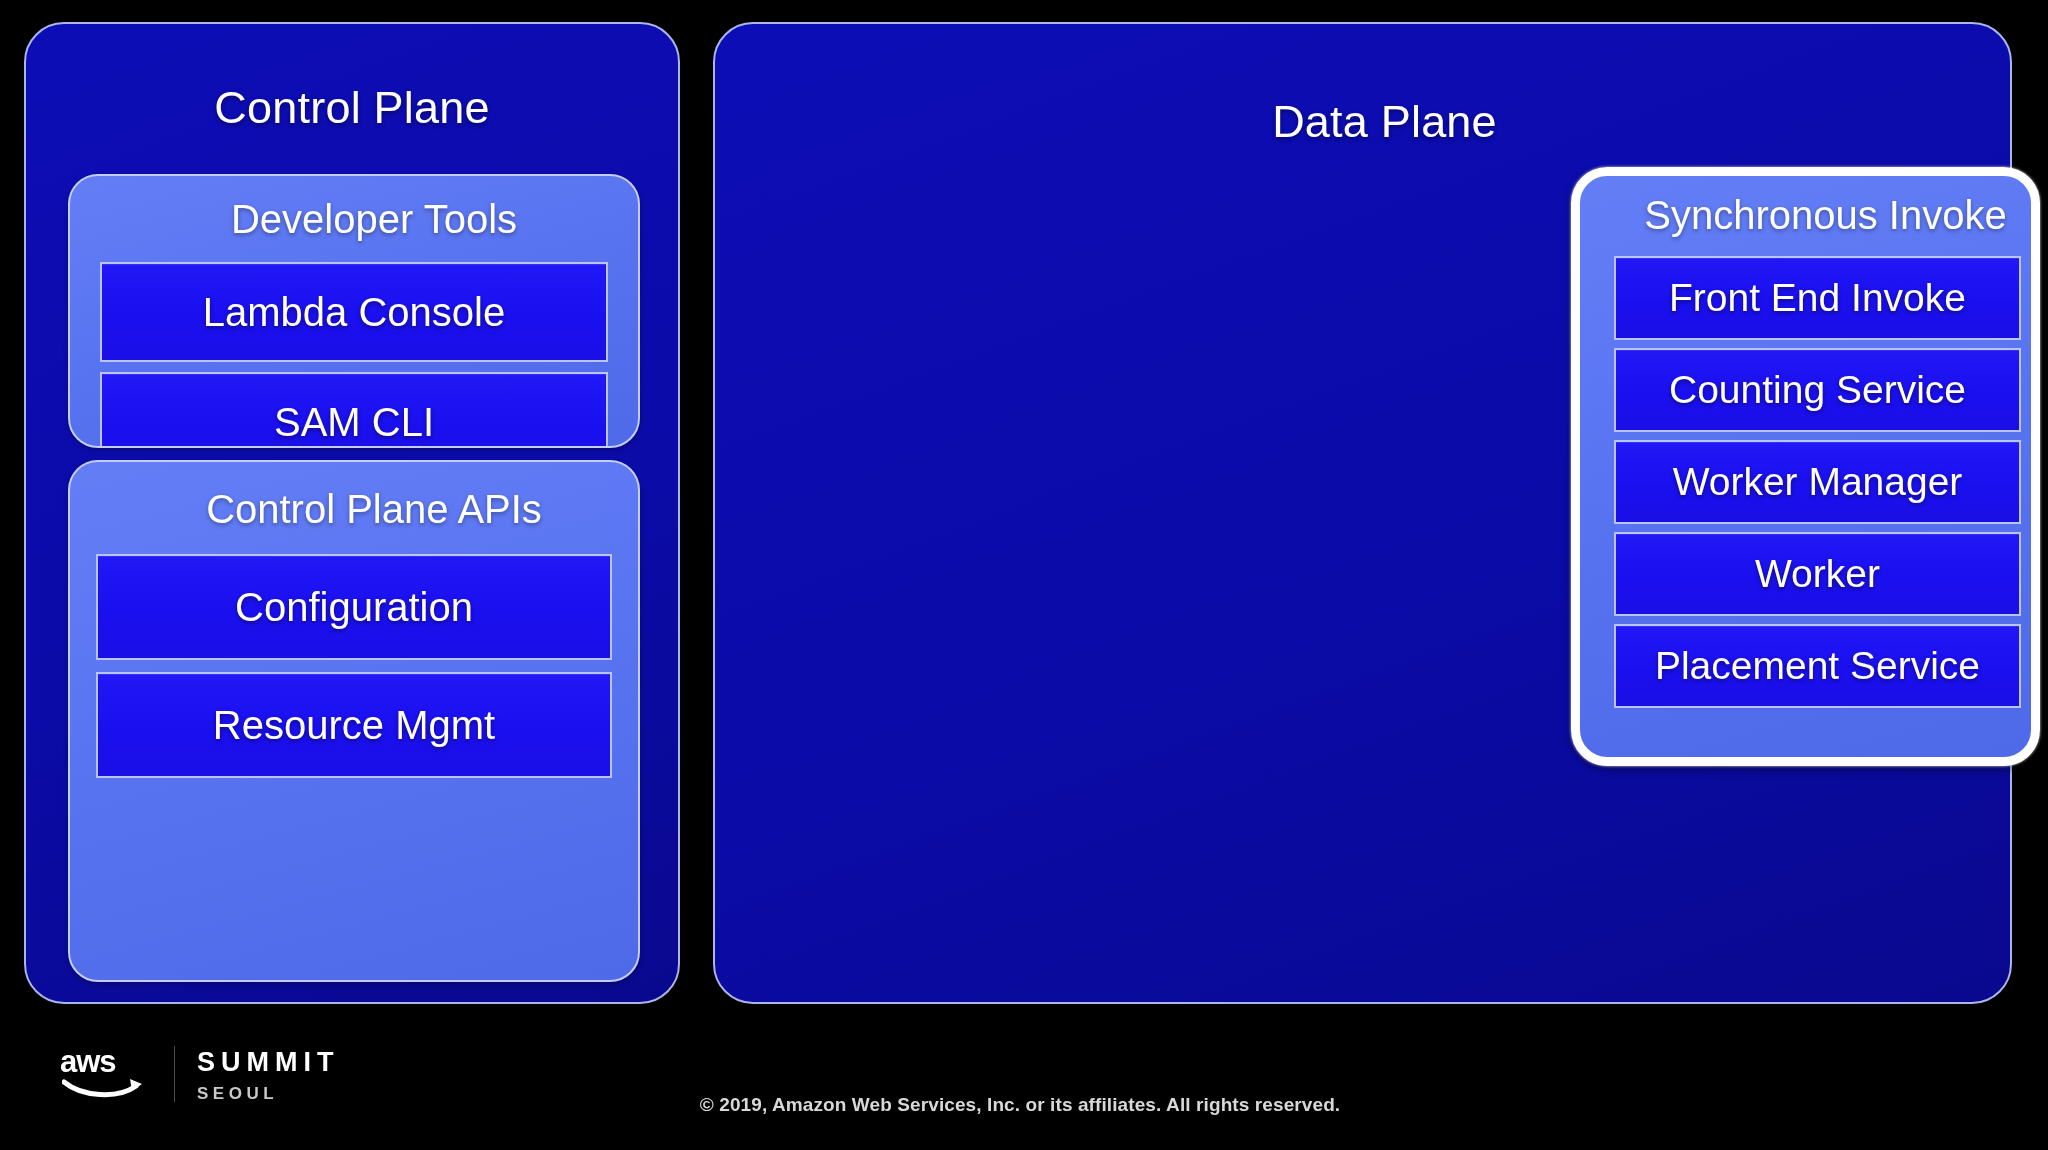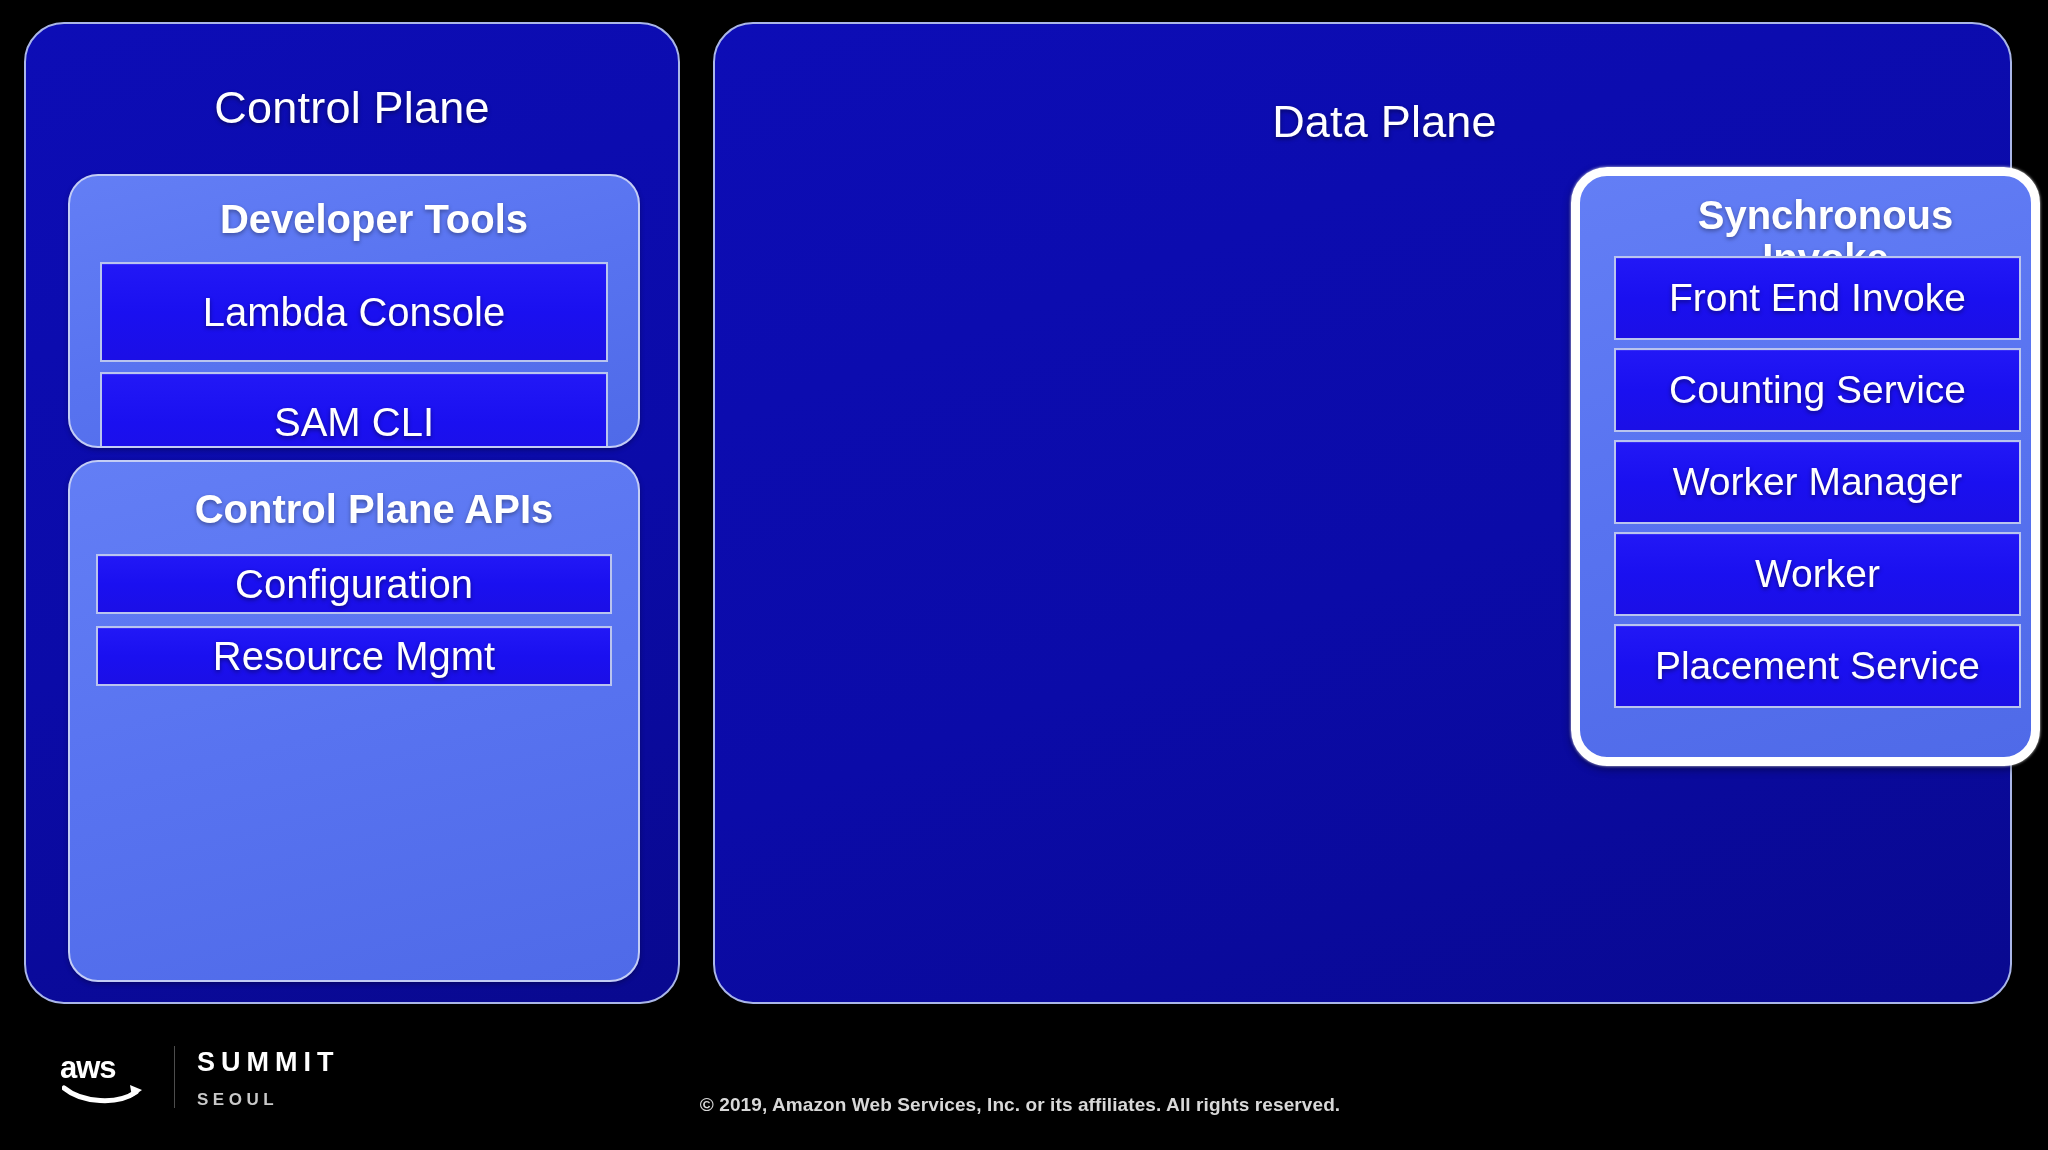--- a/index.html
+++ b/index.html
@@ -65,21 +65,21 @@
   
   .group.highlight {
     border: 9px solid #ffffff;
     border-radius: 36px;
     box-shadow: 0 0 3px rgba(255,255,255,0.85), 0 3px 8px rgba(0,0,0,0.45);
   }
 
   .group-title {
     color: #ffffff;
     font-size: 40px;
-    font-weight: 700;
+    font-weight: 400;
     text-align: center;
     line-height: 1.08;
     text-shadow: 0 2px 4px rgba(0,0,0,0.35);
     padding: 0 10px;
     box-sizing: border-box;
     margin-left: 40px;
   }
 
   
   .items {
@@ -106,21 +106,21 @@
   
   #grp-dev-tools { left: 42px;  top: 150px; width: 572px; height: 274px; }
   #grp-dev-tools .group-title { margin-top: 22px; }
   #grp-dev-tools .items { top: 86px; left: 30px; right: 30px; }
   #grp-dev-tools .item  { height: 100px; margin-bottom: 10px; }
 
   
   #grp-cp-apis { left: 42px;  top: 436px; width: 572px; height: 522px; }
   #grp-cp-apis .group-title { margin-top: 26px; }
   #grp-cp-apis .items { top: 92px; left: 26px; right: 26px; }
-  #grp-cp-apis .item  { height: 60px; margin-bottom: 12px; }
+  #grp-cp-apis .item  { height: 106px; margin-bottom: 12px; }
 
   
   #grp-sync { left: 856px; top: 143px; width: 469px; height: 599px; }
   #grp-sync .group-title { margin-top: 18px; font-size: 40px; }
   #grp-sync .items { top: 80px; left: 10px; right: 10px; margin-left: 24px; }
   #grp-sync .item  { height: 84px; margin-bottom: 8px; font-size: 39px; }
 
   
   #footer {
     position: absolute;
@@ -153,21 +153,21 @@
   #aws-smile {
     position: absolute;
     left: 2px;
     top: 30px;
     width: 88px;
     height: 24px;
   }
   #summit-block {
     display: flex;
     flex-direction: column;
-    gap: 15px;
+    gap: 9px;
     padding-top: 3px;
     border-left: 1px solid rgba(255,255,255,0.30);
     padding-left: 22px;
   }
   #summit-text {
     color: #ffffff;
     font-size: 27px;
     font-weight: bold;
     letter-spacing: 6px;
     line-height: 1;

